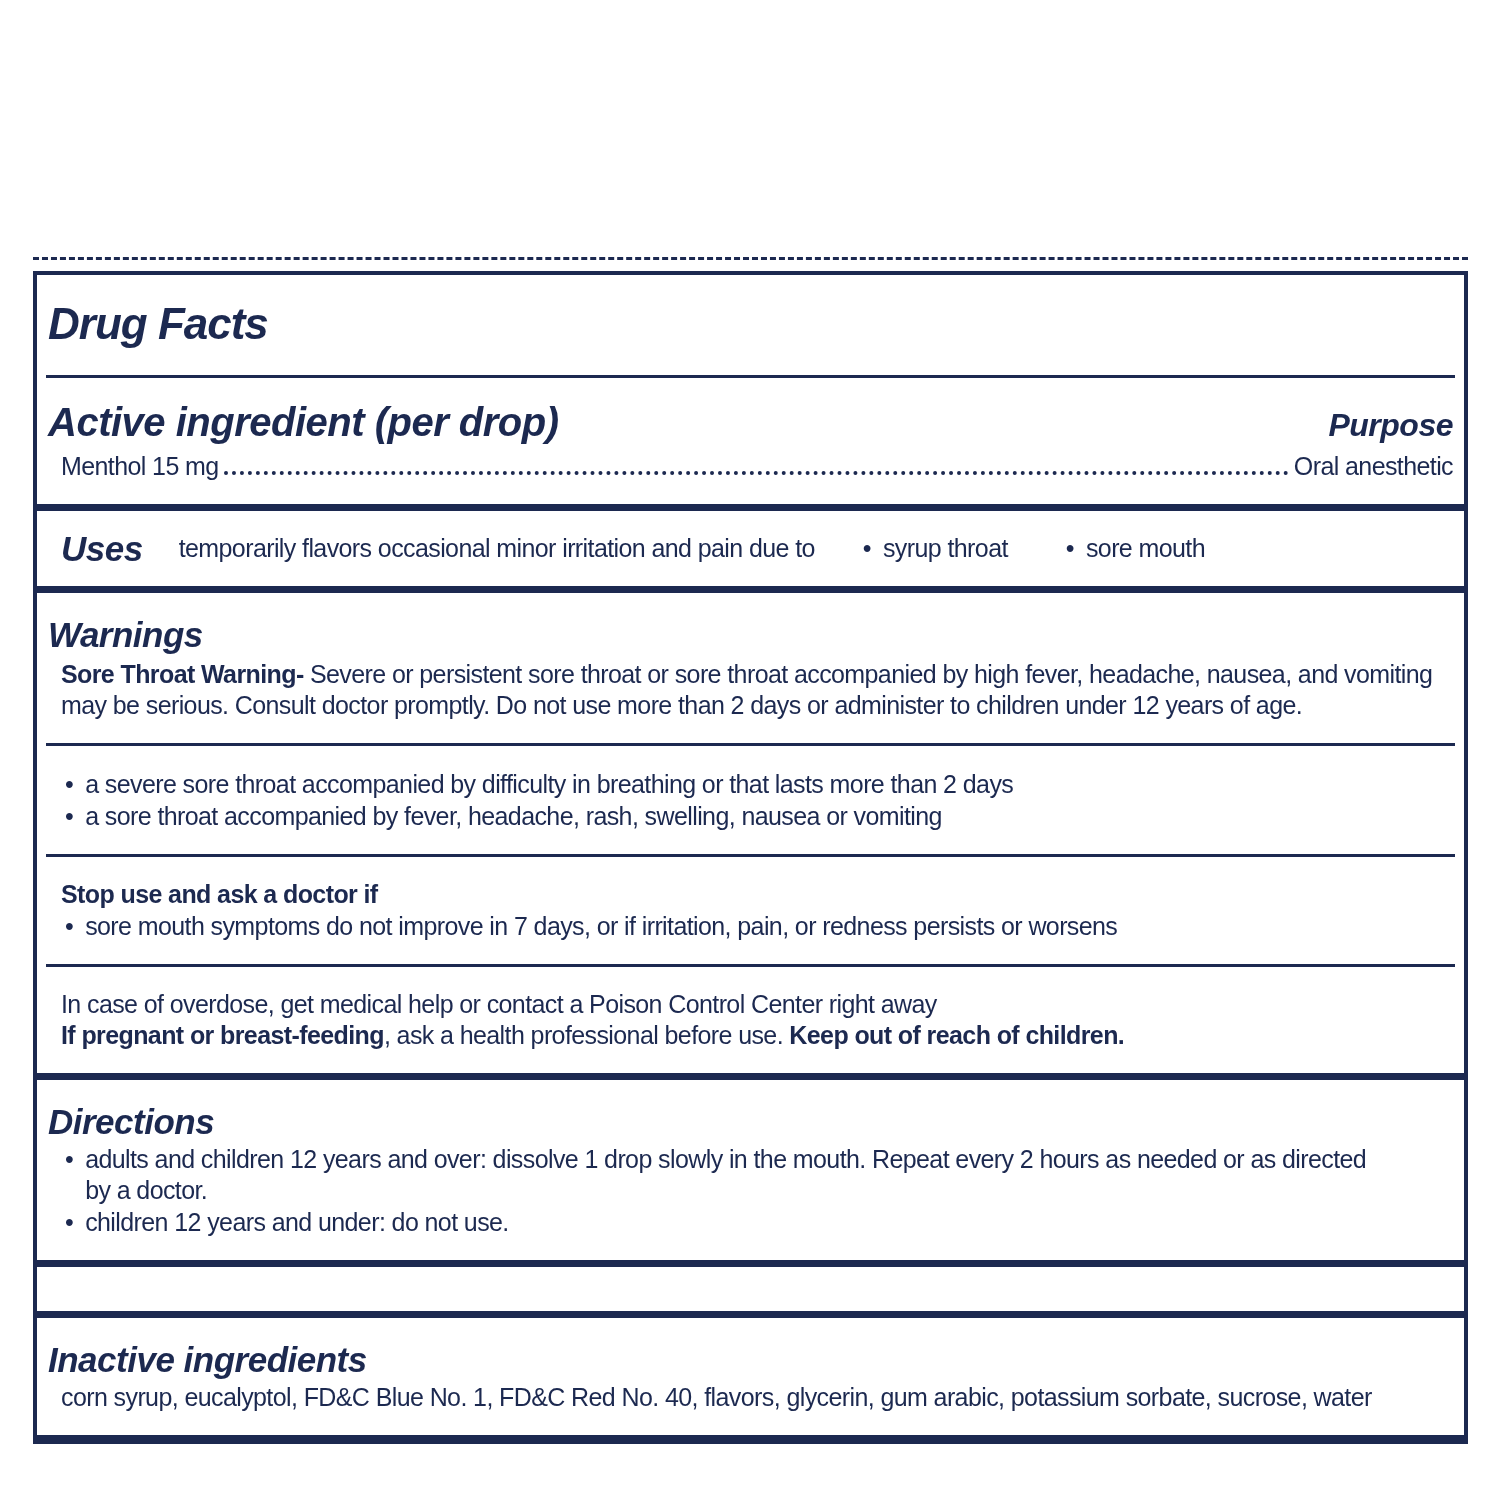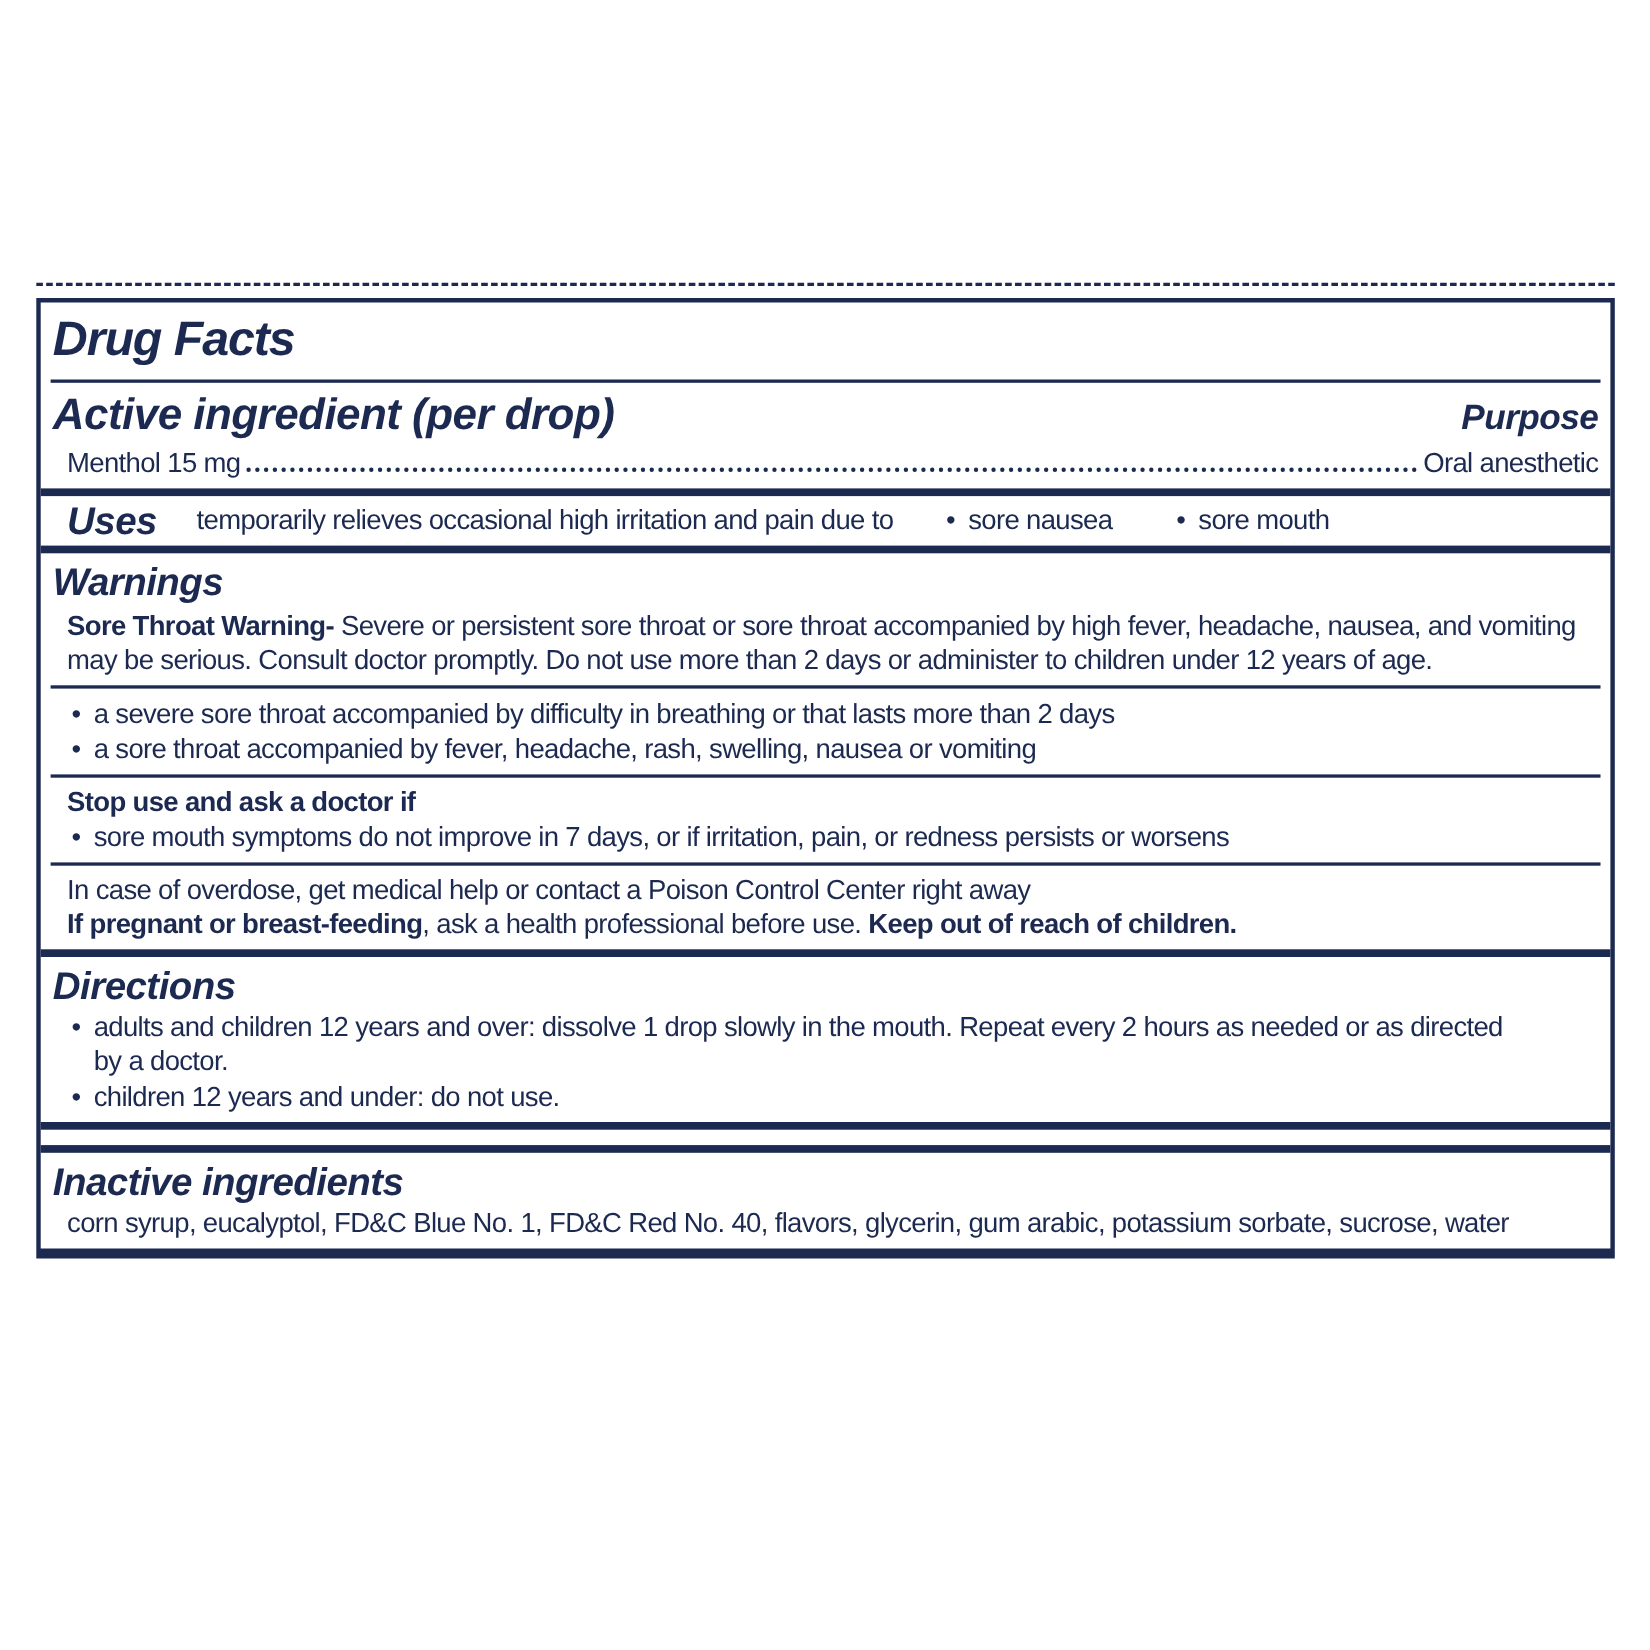--- a/index.html
+++ b/index.html
@@ -20,21 +20,21 @@
   .tear-line {
     border-top: 3px dashed #1c2950;
     margin-bottom: 11px;
   }
   .box {
     border: 4px solid #1c2950;
     border-bottom-width: 9px;
     background: #ffffff;
     box-sizing: border-box;
   }
-  .sec { padding: 7px 11px; }
+  .sec { padding: 22px 11px; }
   .thin-rule { height: 3px; background: #1c2950; margin: 0 9px; }
   .thick-bar { height: 7px; background: #1c2950; }
 
   .drug-facts-title {
     font-size: 44px;
     font-weight: bold;
     font-style: italic;
     margin: 2px 0 4px 0;
     letter-spacing: -1px;
   }
@@ -102,23 +102,23 @@
         <span>Menthol 15 mg</span>
         <span class="leader-dots"></span>
         <span>Oral anesthetic</span>
       </div>
     </div>
     <div class="thick-bar"></div>
 
     <div class="sec">
       <div class="uses-row body-text">
         <span class="h-ital uses-head">Uses</span>
-        <span>temporarily relieves occasional high irritation and pain due to</span>
+        <span>temporarily flavors occasional minor irritation and pain due to</span>
         <span class="uses-bullets">
-          <span class="inline-bullet">sore nausea</span>
+          <span class="inline-bullet">syrup throat</span>
           <span class="inline-bullet">sore mouth</span>
         </span>
       </div>
     </div>
     <div class="thick-bar"></div>
 
     <div class="sec">
       <div class="h-ital" style="font-size:35px; margin-bottom:4px;">Warnings</div>
       <div class="body-text"><span class="bold">Sore Throat Warning-</span><span> Severe or persistent sore throat or sore throat accompanied by high fever, headache, nausea, and vomiting may be serious. Consult doctor promptly. Do not use more than 2 days or administer to children under 12 years of age.</span></div>
     </div>

